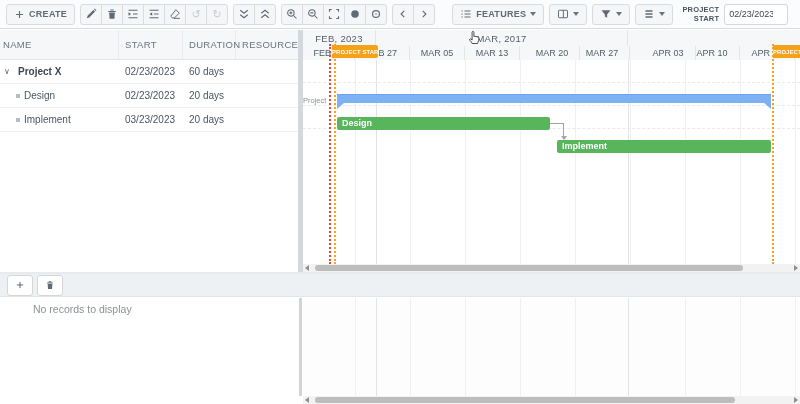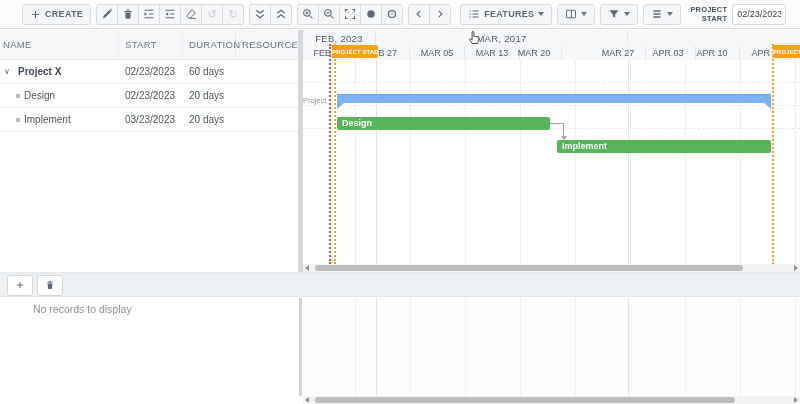--- a/index.html
+++ b/index.html
@@ -1,21 +1,21 @@
 <!DOCTYPE html>
 <html><head>
 <meta charset="utf-8">
 <style>
   html,body{margin:0;padding:0;background:#fff;}
   .app{position:relative;width:800px;height:404px;overflow:hidden;background:#fff;
        font-family:"Liberation Sans","DejaVu Sans",sans-serif;color:#4a5460;}
   svg{display:block;}
   
   .toolbar{position:absolute;left:0;top:0;width:800px;height:29px;background:#fbfcfd;
-           border-bottom:1px solid #d9dcdf;display:flex;align-items:center;padding:0 22px;
+           border-bottom:1px solid #d9dcdf;display:flex;align-items:center;padding:0 6px;
            box-sizing:border-box;gap:5px;}
   .btn{height:21px;display:inline-flex;align-items:center;justify-content:center;
        background:#f5f6f8;border:1px solid #d9dcdf;border-radius:3px;color:#5f6a76;
        font-size:9px;font-weight:bold;letter-spacing:.3px;padding:0 7px;box-sizing:border-box;white-space:nowrap;}
   .btn.icon-only{width:22px;padding:0;}
   .btn.disabled{color:#c6ccd2;}
   .group{display:flex;}
   .group .btn{border-radius:0;margin-left:-1px;}
   .group .btn:first-child{border-radius:3px 0 0 3px;margin-left:0;}
   .group .btn:last-child{border-radius:0 3px 3px 0;}
@@ -200,21 +200,21 @@
             <path d="M10 3L5 8l5 5"></path>
           </svg>
       </div>
       <div class="btn icon-only">
         <svg width="10" height="10" viewBox="0 0 16 16" fill="none" stroke="#5f6a76" stroke-width="1.8">
             <path d="M6 3l5 5-5 5"></path>
           </svg>
       </div>
     </div>
 
-    <div class="btn" style="margin-left:4px">
+    <div class="btn" style="margin-left:12px">
       <svg width="12" height="12" viewBox="0 0 16 16" fill="none" stroke="#5f6a76" stroke-width="1.4">
           <path d="M6 4h8M6 8h8M6 12h8"></path>
           <path d="M2 3.2h1.6v1.6H2zM2 7.2h1.6v1.6H2zM2 11.2h1.6v1.6H2z" fill="#5f6a76" stroke="none"></path>
         </svg>
       <span style="margin-left:4px">FEATURES</span>
       <span class="caret"></span>
     </div>
 
     <div class="btn">
       <svg width="12" height="12" viewBox="0 0 16 16" fill="none" stroke="#5f6a76" stroke-width="1.3">
@@ -299,22 +299,22 @@
   <div class="timeline">
     <div class="t-months">
       <div class="mcell" style="left:0;width:73px">FEB, 2023</div>
       <div class="mcell" style="left:73px;width:252px">MAR, 2017</div>
     </div>
     <div class="t-weeks">
       <div class="wcell" style="left:0;width:52px">FEB 20</div>
       <div class="wcell" style="left:52px;width:55px">FEB 27</div>
       <div class="wcell" style="left:107px;width:55px">MAR 05</div>
       <div class="wcell" style="left:162px;width:55px">MAR 13</div>
-      <div class="wcell" style="left:204px;width:55px">MAR 20</div>
-      <div class="wcell" style="left:288px;width:55px">MAR 27</div>
+      <div class="wcell" style="left:222px;width:55px">MAR 20</div>
+      <div class="wcell" style="left:272px;width:55px">MAR 27</div>
       <div class="wcell" style="left:338px;width:55px">APR 03</div>
       <div class="wcell" style="left:382px;width:55px">APR 10</div>
       <div class="wcell" style="left:437px;width:55px">APR 17</div>
     </div>
 
     <div class="tbody">
       <div class="vline" style="left:52px"></div>
       <div class="vline month" style="left:73px"></div>
       <div class="vline" style="left:107px"></div>
       <div class="vline" style="left:162px"></div>

